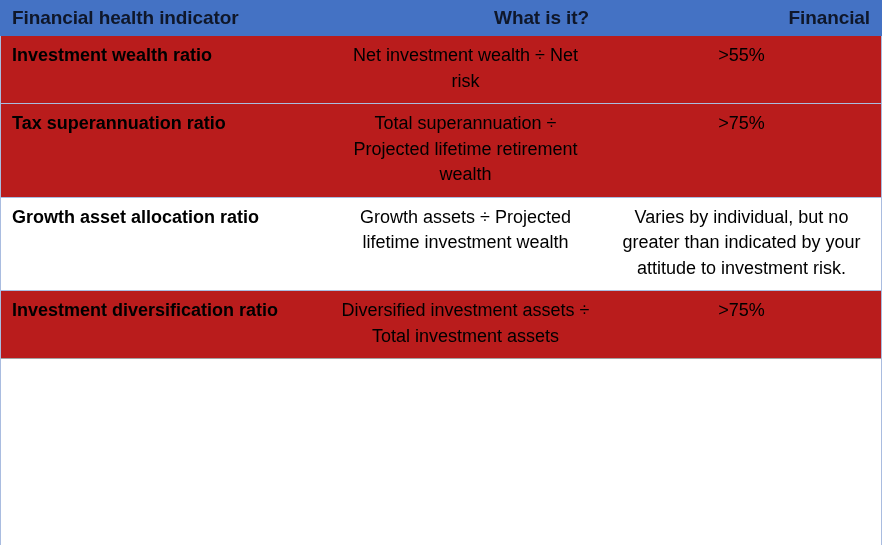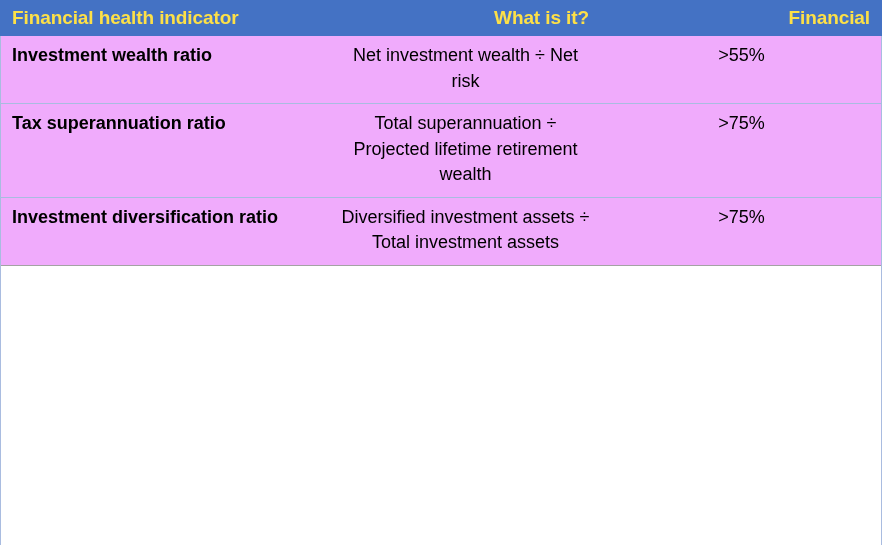--- a/index.html
+++ b/index.html
@@ -24,21 +24,21 @@
     border-collapse: collapse;
     table-layout: fixed;
     background: #ffffff;
   }
   col.c1 { width: 330px; }
   col.c2 { width: 271px; }
   col.c3 { width: 281px; }
 
   thead th {
     background: #4472C4;
-    color: #fde047;
+    color: #0f172a;
     font-weight: bold;
     font-size: 19px;
     height: 36px;
     padding: 0 12px;
     box-sizing: border-box;
     vertical-align: middle;
     border: none;
     letter-spacing: -0.1px;
   }
   thead th.h-left { text-align: left; padding-left: 12px; }
@@ -47,21 +47,21 @@
   tbody td {
     font-size: 18px;
     color: #000000;
     padding: 7px 10px 9px 10px;
     box-sizing: border-box;
     vertical-align: top;
     line-height: 1.42;
     border-bottom: 1px solid #A9BCE0;
   }
   tbody tr.shade td {
-    background: #f0abfc;
+    background: #b91c1c;
     margin-left: 47px;
   }
   tbody tr.plain td {
     background: #ffffff;
   }
   tbody tr:last-child td {
     border-bottom: 1px solid #a3a3a3;
   }
   td.col-indicator {
     text-align: left;
@@ -109,20 +109,25 @@
       <tr class="shade">
         <td class="col-indicator">Investment wealth ratio</td>
         <td class="col-what">Net investment wealth ÷ Net risk</td>
         <td class="col-bench">&gt;55%</td>
       </tr>
       <tr class="shade">
         <td class="col-indicator">Tax superannuation ratio</td>
         <td class="col-what">Total superannuation ÷ Projected lifetime retirement wealth</td>
         <td class="col-bench">&gt;75%</td>
       </tr>
+      <tr class="plain">
+        <td class="col-indicator">Growth asset allocation ratio</td>
+        <td class="col-what">Growth assets ÷ Projected lifetime investment wealth</td>
+        <td class="col-bench">Varies by individual, but no greater than indicated by your attitude to investment risk.</td>
+      </tr>
       <tr class="shade">
         <td class="col-indicator">Investment diversification ratio</td>
         <td class="col-what">Diversified investment assets ÷ Total investment assets</td>
         <td class="col-bench">&gt;75%</td>
       </tr>
     </tbody>
   </table>
   <div class="edge-left"></div>
   <div class="edge-right"></div>
 </div>

